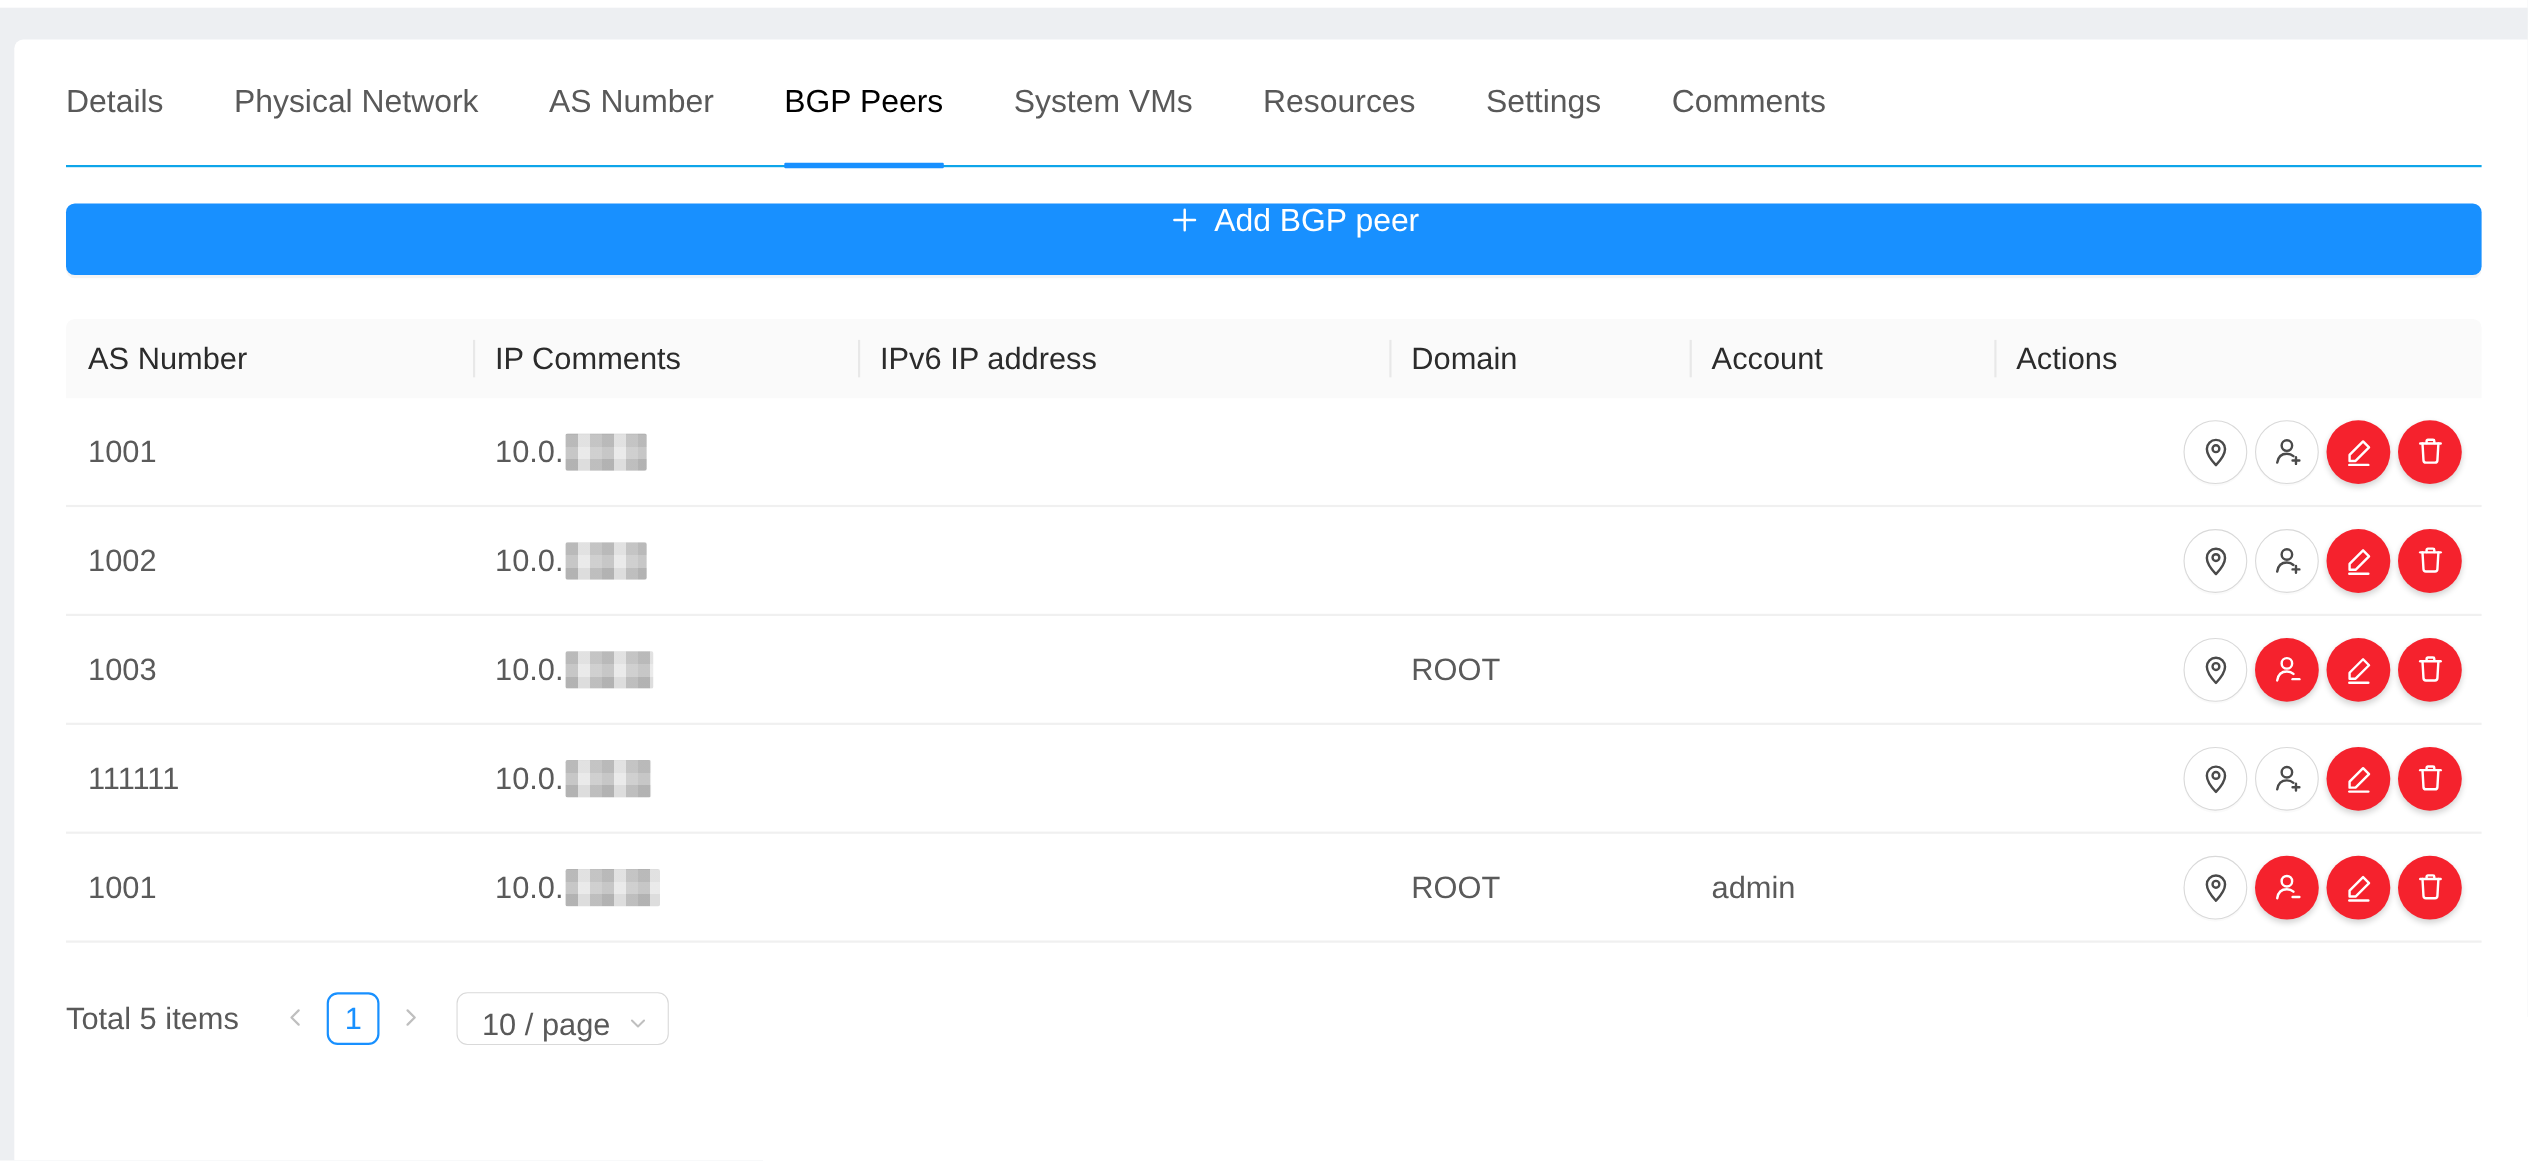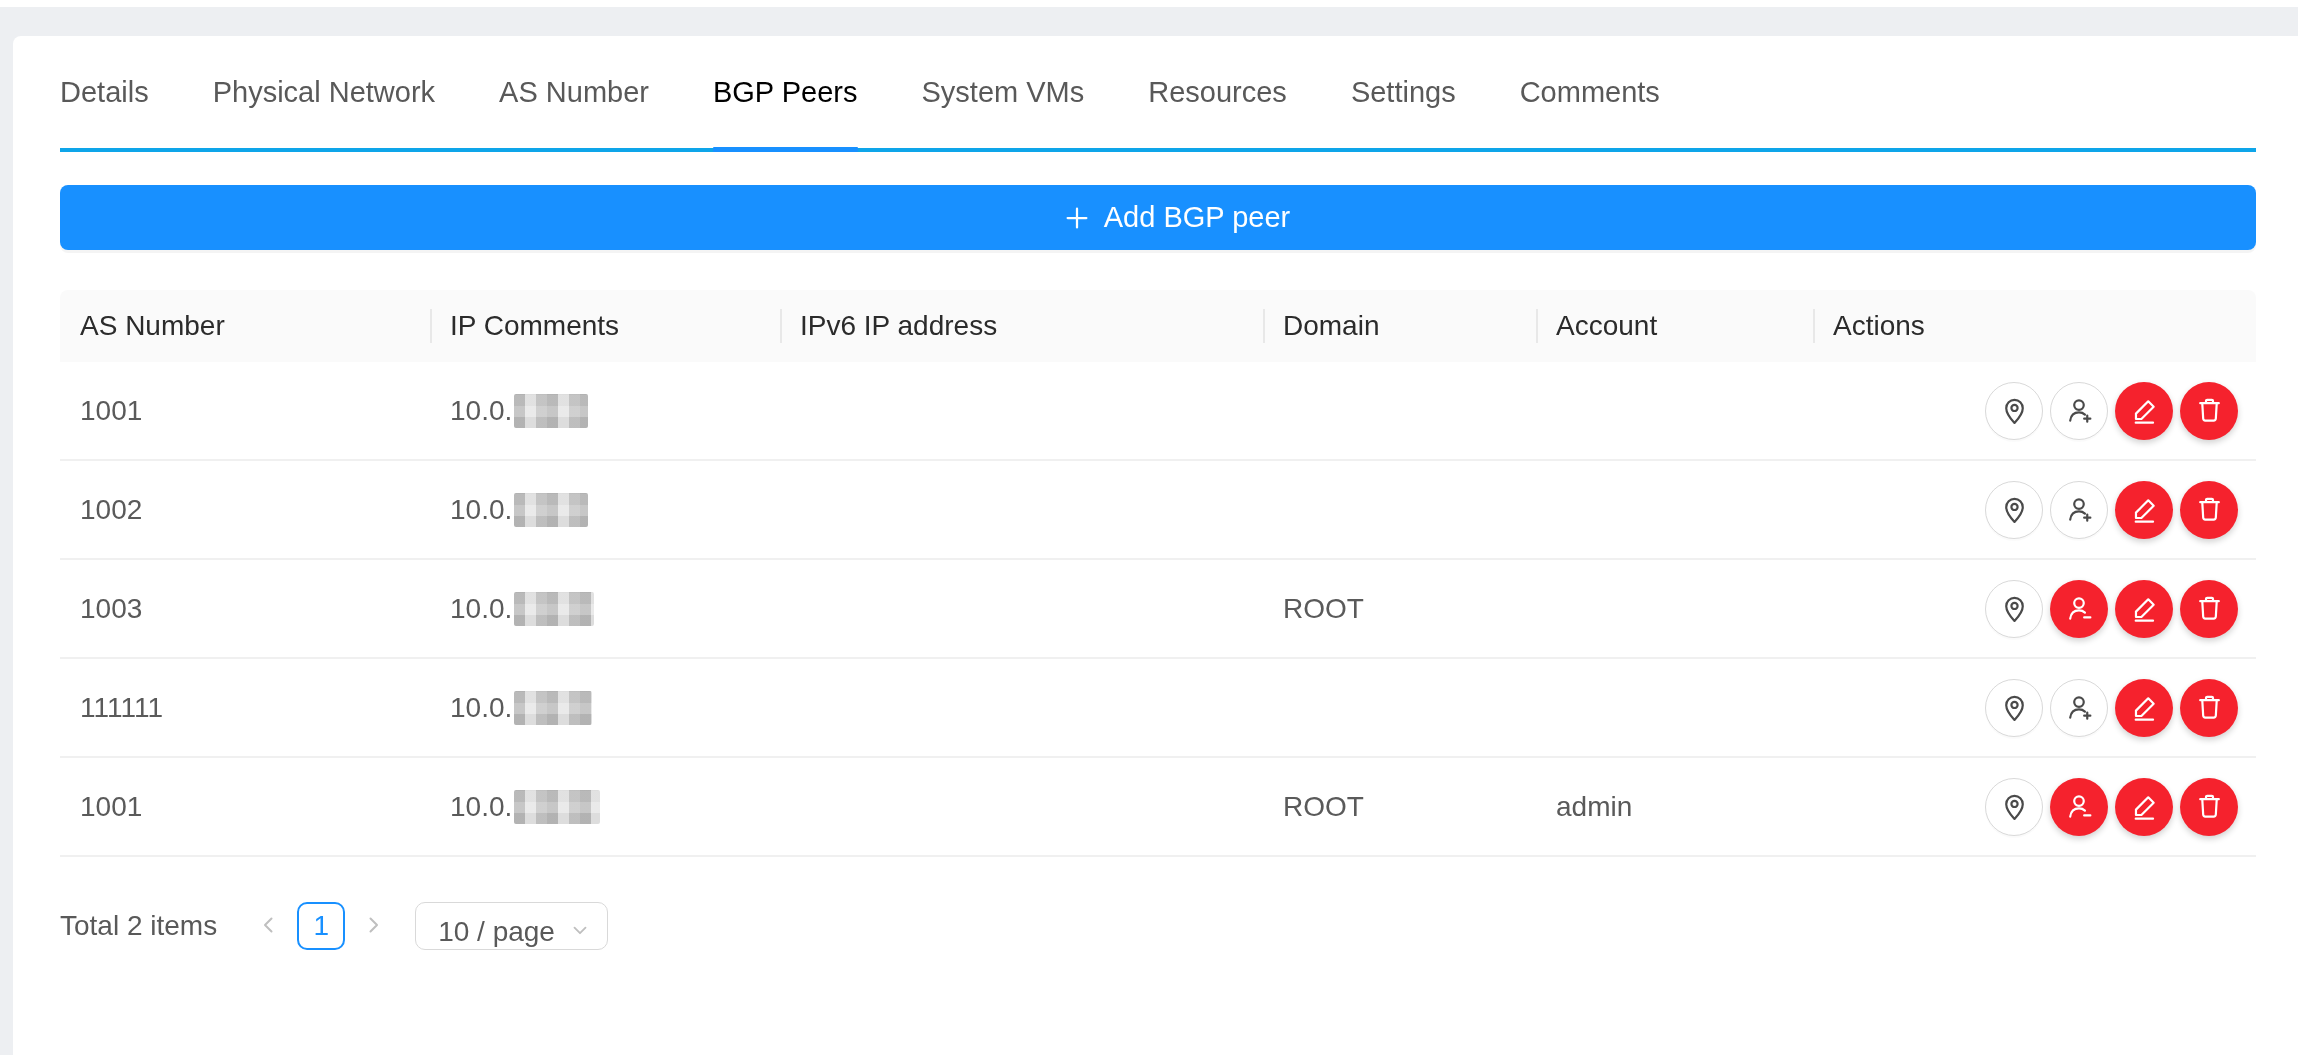--- a/index.html
+++ b/index.html
@@ -14,40 +14,40 @@
   .top-strip { position:absolute; top:0; left:0; width:100%; height:7px; background:#ffffff; }
   .card {
     position:absolute; top:36px; left:13px; right:0; bottom:0;
     background:#ffffff; border-radius:8px 0 0 0;
   }
   .content { padding:0 42px 0 47px; }
 
   
   .tabbar {
     display:flex; align-items:center;
-    height:116px; border-bottom:4px solid #0ea5e9;
+    height:116px; border-bottom:2px solid #0ea5e9;
     position:relative;
   }
   .tab {
     font-size:29px; color:#595959; margin-right:64px; cursor:pointer;
     position:relative; height:116px; display:flex; align-items:center;
     white-space:nowrap;
   }
   .tab.active { color:#000000; }
   .tab.active::after {
     content:""; position:absolute; left:0; right:0; bottom:-2px;
     height:5px; background:#1890ff; border-radius:1px;
   }
 
   
   .add-btn {
     margin-top:33px; width:100%; height:65px; border:none; cursor:pointer;
     background:#1890ff; color:#ffffff; border-radius:8px;
     font-size:29px; font-family:inherit;
-    display:flex; align-items:center; justify-content:center; gap:12px;
+    display:flex; align-items:flex-start; justify-content:center; gap:12px;
     box-shadow:0 3px 0 rgba(0,0,0,0.045);
     padding-left:36px;
   }
   .add-btn svg { width:30px; height:30px; display:block; }
 
   
   .table { margin-top:40px; width:100%; }
   .thead {
     display:grid; grid-template-columns:370px 350px 483px 273px 277px 443px;
     background:#fafafa; height:72px; border-radius:8px 8px 0 0;
@@ -382,21 +382,21 @@
                     <path d="M6.4 6.3l.7 11.9c.05.85.8 1.6 1.7 1.6h6.4c.9 0 1.65-.75 1.7-1.6l.7-11.9"></path>
                   </svg>
                 </span>
               </button>
             </div>
           </div>
         </div>
     </div>
 
     <div class="pagination">
-      <span class="total-label">Total 2 items</span>
+      <span class="total-label">Total 5 items</span>
       <button class="pg-arrow">
         <span><svg viewBox="0 0 24 24" fill="none" stroke="currentColor" stroke-width="2" stroke-linecap="round" stroke-linejoin="round">
               <path d="M14.5 5.5 8 12l6.5 6.5"></path>
             </svg></span>
       </button>
       <button class="pg-page">1</button>
       <button class="pg-arrow">
         <span><svg viewBox="0 0 24 24" fill="none" stroke="currentColor" stroke-width="2" stroke-linecap="round" stroke-linejoin="round">
               <path d="M9.5 5.5 16 12l-6.5 6.5"></path>
             </svg></span>

